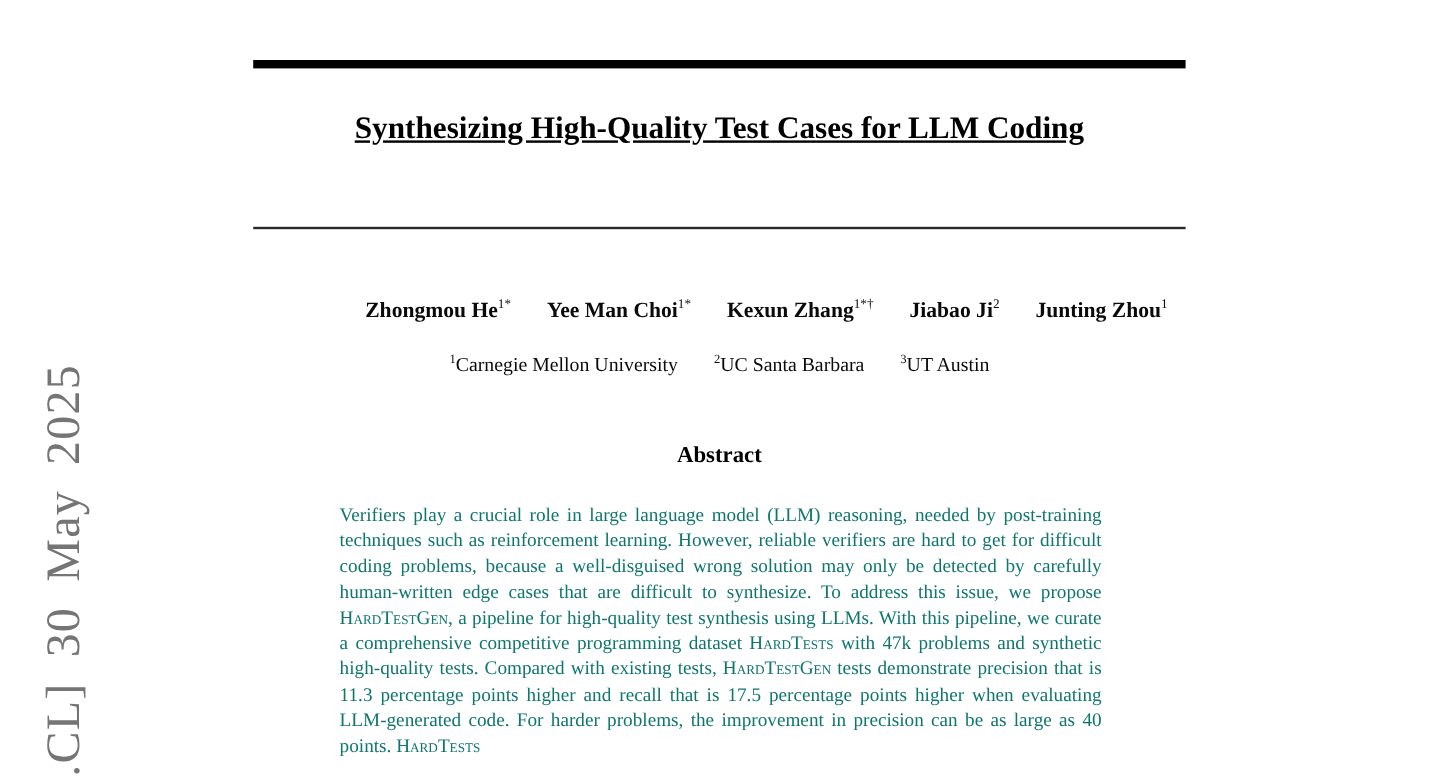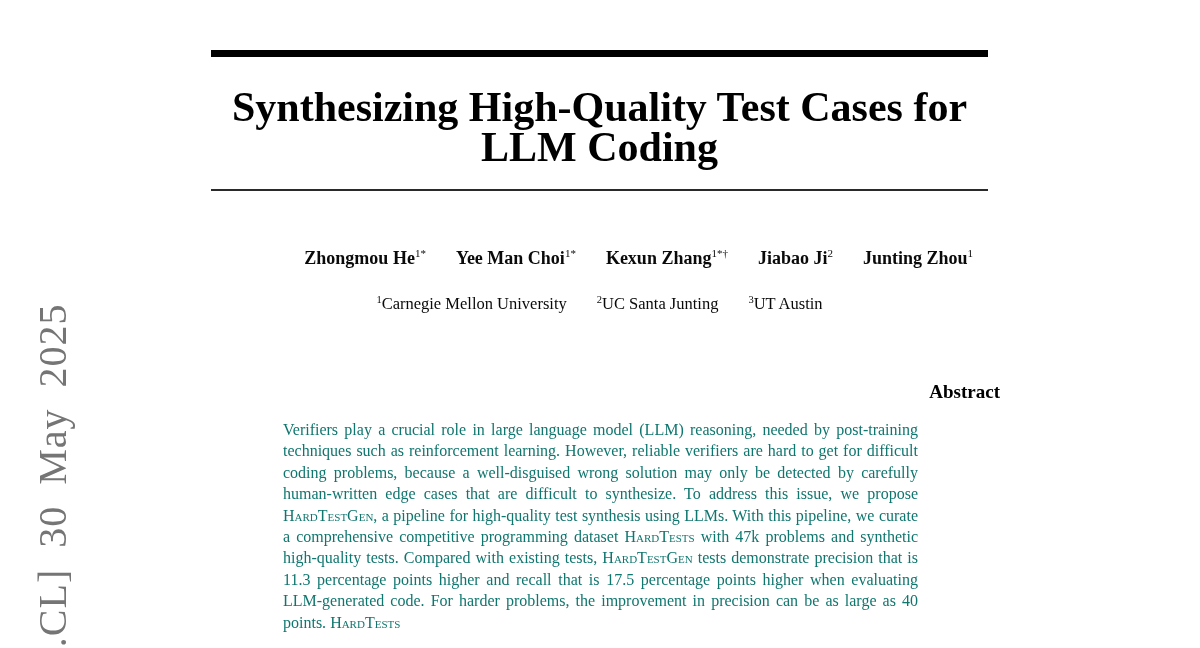--- a/index.html
+++ b/index.html
@@ -63,22 +63,23 @@
     color: #000000;
   }
   .title .t1 {
     display: block;
     font-size: 29px;
     line-height: 36px;
     letter-spacing: 0.5px;
   }
   .title .t2 {
     display: block;
-    font-size: 42px;
+    font-size: 26px;
     line-height: 40px;
+    text-decoration: underline;
   }
 
   .authors-row {
     position: absolute;
     left: 211px;
     width: 777px;
     text-align: right;
     font-weight: bold;
     font-size: 18px;
     line-height: 22px;
@@ -107,22 +108,22 @@
   .affil-row sup {
     font-size: 10.5px;
     line-height: 0;
   }
 
   .abstract-heading {
     position: absolute;
     left: 211px;
     top: 369px;
     width: 777px;
-    margin: 12px;
-    text-align: right;
+    margin: 0;
+    text-align: center;
     font-size: 19px;
     font-weight: bold;
     color: #000000;
   }
 
   .abstract-text {
     position: absolute;
     left: 283px;
     top: 419px;
     width: 635px;
@@ -142,19 +143,19 @@
 
   <div class="rule-thick"></div>
 
   <h1 class="title">
     <span class="t2">Synthesizing High-Quality Test Cases for LLM Coding</span>
   </h1>
 
   <div class="rule-thin"></div>
 
   <div class="authors-row" id="authors-row1"><span class="author"><span>Zhongmou He</span><sup>1*</sup></span><span class="author"><span>Yee Man Choi</span><sup>1*</sup></span><span class="author"><span>Kexun Zhang</span><sup>1*†</sup></span><span class="author"><span>Jiabao Ji</span><sup>2</sup></span><span class="author"><span>Junting Zhou</span><sup>1</sup></span></div>
-  <div class="affil-row" id="affil-row"><span class="affiliation"><sup>1</sup><span>Carnegie Mellon University</span></span><span class="affiliation"><sup>2</sup><span>UC Santa Junting</span></span><span class="affiliation"><sup>3</sup><span>UT Austin</span></span></div>
+  <div class="affil-row" id="affil-row"><span class="affiliation"><sup>1</sup><span>Carnegie Mellon University</span></span><span class="affiliation"><sup>2</sup><span>UC Santa Barbara</span></span><span class="affiliation"><sup>3</sup><span>UT Austin</span></span></div>
 
   <h2 class="abstract-heading">Abstract</h2>
 
   <p class="abstract-text"><span>Verifiers play a crucial role in large language model (LLM) reasoning, needed by post-training techniques such as reinforcement learning. However, reliable verifiers are hard to get for difficult coding problems, because a well-disguised wrong solution may only be detected by carefully human-written edge cases that are difficult to synthesize. To address this issue, we propose </span><span class="sc">HardTestGen</span><span>, a pipeline for high-quality test synthesis using LLMs. With this pipeline, we curate a comprehensive competitive programming dataset </span><span class="sc">HardTests</span><span> with 47k problems and synthetic high-quality tests. Compared with existing tests, </span><span class="sc">HardTestGen</span><span> tests demonstrate precision that is 11.3 percentage points higher and recall that is 17.5 percentage points higher when evaluating LLM-generated code. For harder problems, the improvement in precision can be as large as 40 points. </span><span class="sc">HardTests</span></p>
 
 </div>
 
 </body></html>

